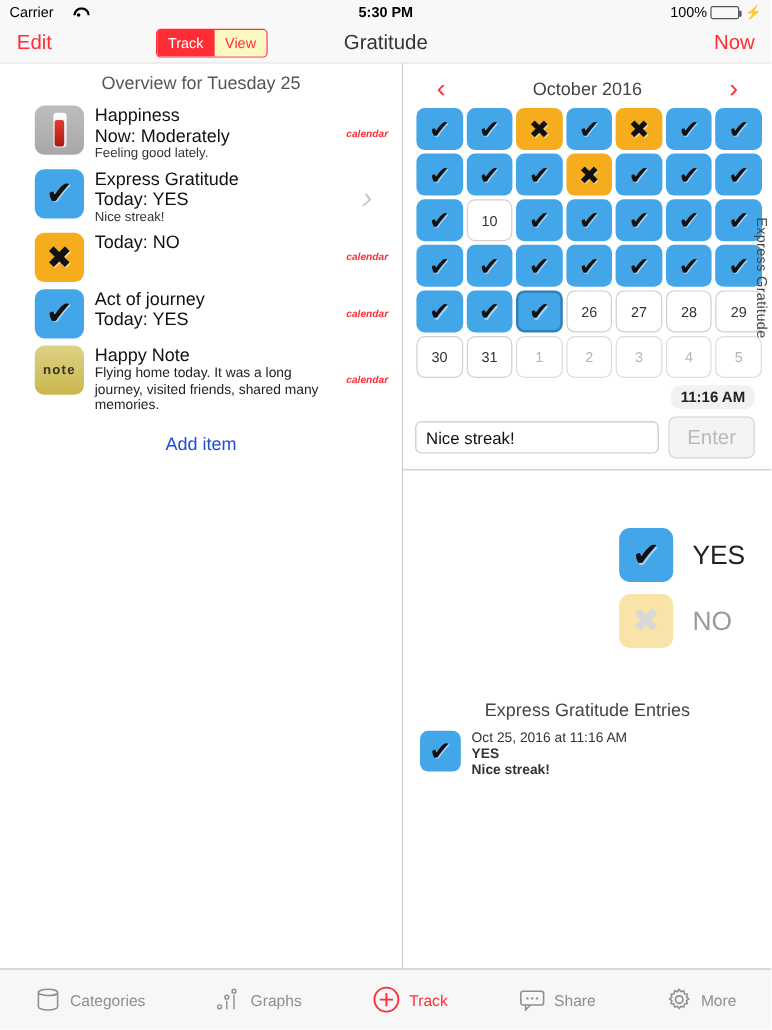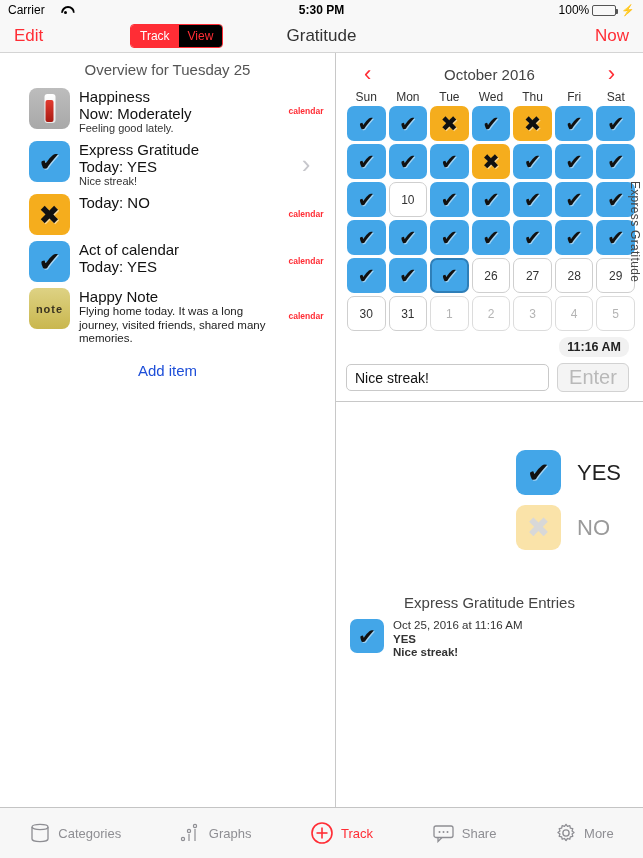--- a/index.html
+++ b/index.html
@@ -50,21 +50,21 @@
     font-family:inherit; cursor:pointer; }
   .nav-title { position:absolute; left:0; right:0; text-align:center;
     font-size:17px; color:#333; pointer-events:none; }
   .segmented {
     position:absolute; left:130px; top:4px;
     display:flex; border:1.5px solid #ff2d35; border-radius:4px;
     overflow:hidden; height:24px; z-index:2;
   }
   .seg {
     font-size:12px; padding: 0 9px; display:flex; align-items:center;
-    cursor:pointer; background:#000000; color:#ff2d35;
+    cursor:pointer; background:#fef9c3; color:#ff2d35;
   }
   .seg.active { background:#ff2d35; color:#fff; }
 
   .navbar-sep { height:1px; background:#d4d4d4; }
 
   
   .content { display:flex; height: 754px; }
   .left-pane { width:335px; background:#fff; position:relative; }
   .divider { width:1px; background:#c8c8c8; }
   .right-pane { flex:1; position:relative; background:#fff; }
@@ -95,21 +95,21 @@
     width:11px; height:29px; background:linear-gradient(#fff,#e8e8e8);
     border-radius:3px; overflow:hidden; }
   .thermo-fill { position:absolute; left:1.5px; right:1.5px; bottom:1px;
     height:22px; background:linear-gradient(#e23b30,#a81b13); border-radius:2px; }
   .item-body { margin-left:9px; padding-top:2px; flex:1; min-width:0; }
   .item-title { font-size:15px; color:#111; line-height:17px; }
   .item-sub { font-size:15px; color:#111; line-height:17px; }
   .item-note { font-size:11px; color:#333; line-height:13px; }
   .item-desc { font-size:11.5px; color:#222; line-height:13.5px; }
   .item-right { width:46px; flex:0 0 46px; display:flex; 
-    justify-content:center; align-self:center; }
+    justify-content:center; align-self:center;font-style:italic; }
   .cal-link { font-size:8.5px; color:#ff2d35; font-weight:bold; }
   .chevron { color:#c7c7cc; font-size:26px; line-height:1; font-weight:300; }
   .add-item { text-align:center; color:#1d4ed8; font-size:15px;
     padding:14px 0 0; cursor:pointer; }
 
   
   .cal-header { display:flex; align-items:center; justify-content:center;
     position:relative; height:28px; margin-top:7px; }
   .cal-nav { color:#ff2d35; font-size:22px; font-weight:300; cursor:pointer;
     position:absolute; line-height:1; }
@@ -139,22 +139,22 @@
   }
 
   
   .time-chip-wrap { display:flex; justify-content:flex-end; padding: 6px 14px 0; }
   .time-chip { font-size:12.5px; font-weight:bold; color:#222; background:#f1f1f1;
     border-radius:9px; padding:3px 8px; }
   .entry-row { display:flex; align-items:center; gap:8px; padding:6px 14px 9px 10px; }
   .entry-input { flex:1; height:27px; border:1px solid #c9c9c9; border-radius:5px;
     font-size:14px; padding: 0 8px; color:#111; font-family:inherit;
     background:#fff; outline:none; }
-  .enter-btn { width:72px; height:29px; border:1px solid #d2d2d2; border-radius:6px;
-    background:#f4f4f4; color:#b9b9b9; font-size:20px; cursor:pointer;
+  .enter-btn { width:72px; height:35px; border:1px solid #d2d2d2; border-radius:6px;
+    background:#f4f4f4; color:#b9b9b9; font-size:17px; cursor:pointer;
     font-family:inherit; }
   .hr { height:1px; background:#c8c8c8; }
 
   
   .chooser { padding-top:48px; }
   .choice { display:flex; align-items:center; gap:16px; padding-left:180px;
     margin-bottom:10px; cursor:pointer; }
   .choice-icon { width:45px; height:45px; border-radius:9px; position:relative; }
   .choice-icon.yes { background:#43a6e8; }
   .choice-icon.no { background:#fae3a9; }
@@ -260,21 +260,21 @@
             </span>
             <span class="item-right">
               <span class="cal-link">calendar</span>
             </span>
           </div>
           <div class="item-row">
             <span class="item-icon icon-check">
               <span class="glyph tick">✔</span>
             </span>
             <span class="item-body">
-              <div class="item-title">Act of calendar</div>
+              <div class="item-title">Act of journey</div>
               <div class="item-sub">Today: YES</div>
             </span>
             <span class="item-right">
               <span class="cal-link">calendar</span>
             </span>
           </div>
           <div class="item-row">
             <span class="item-icon icon-note">
               <span class="note-text">note</span>
             </span>
@@ -294,29 +294,20 @@
 
     <div class="right-pane">
 
       <div class="cal-header">
         <span class="cal-nav cal-prev">‹</span>
         <span class="cal-month">October 2016</span>
         <span class="cal-nav cal-next">›</span>
       </div>
 
       <div class="cal-grid">
-        <div class="cal-dow" id="cal-dow">
-            <div>Sun</div>
-            <div>Mon</div>
-            <div>Tue</div>
-            <div>Wed</div>
-            <div>Thu</div>
-            <div>Fri</div>
-            <div>Sat</div>
-          </div>
         <div class="cal-weeks" id="cal-weeks">
             <div class="cal-cell yes">
               <span class="g">✔</span>
             </div>
             <div class="cal-cell yes">
               <span class="g">✔</span>
             </div>
             <div class="cal-cell no">
               <span class="g">✖</span>
             </div>

